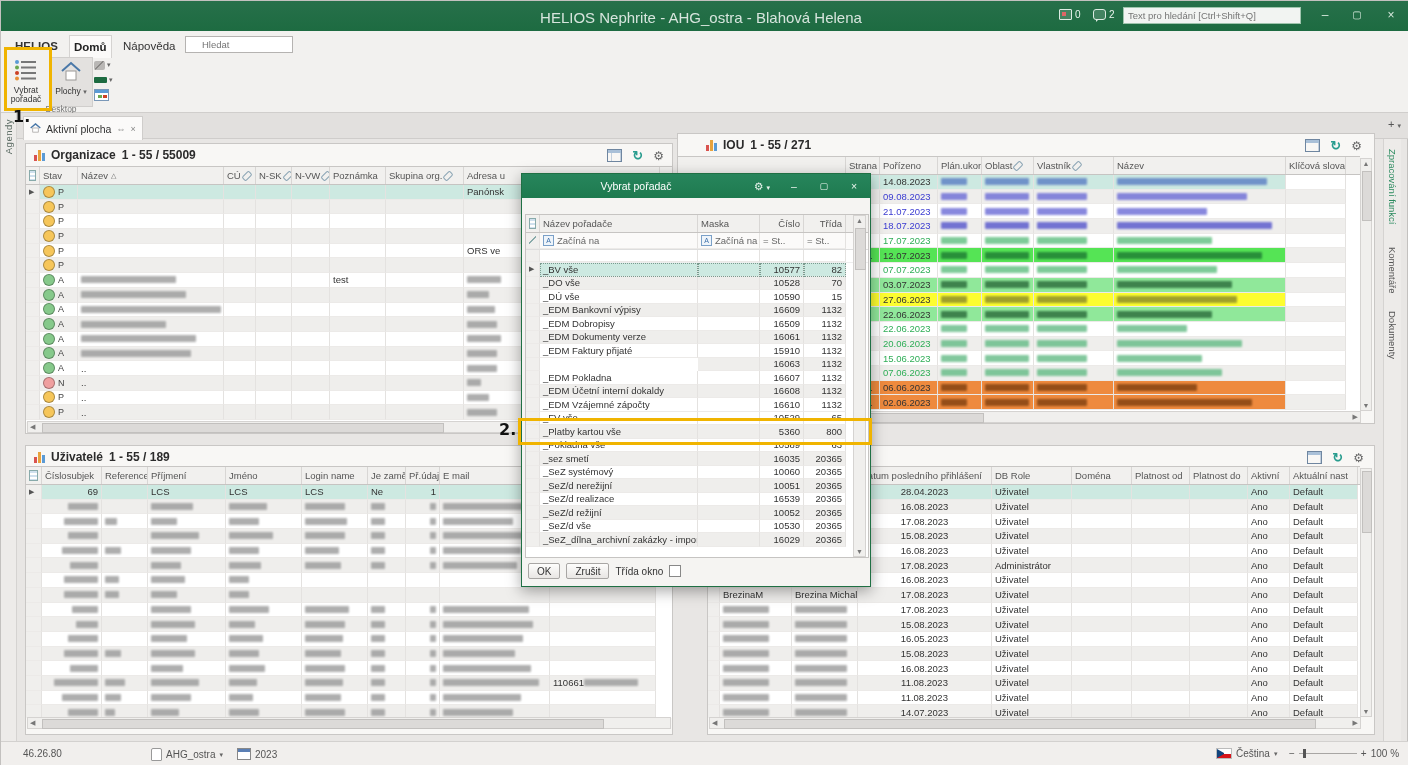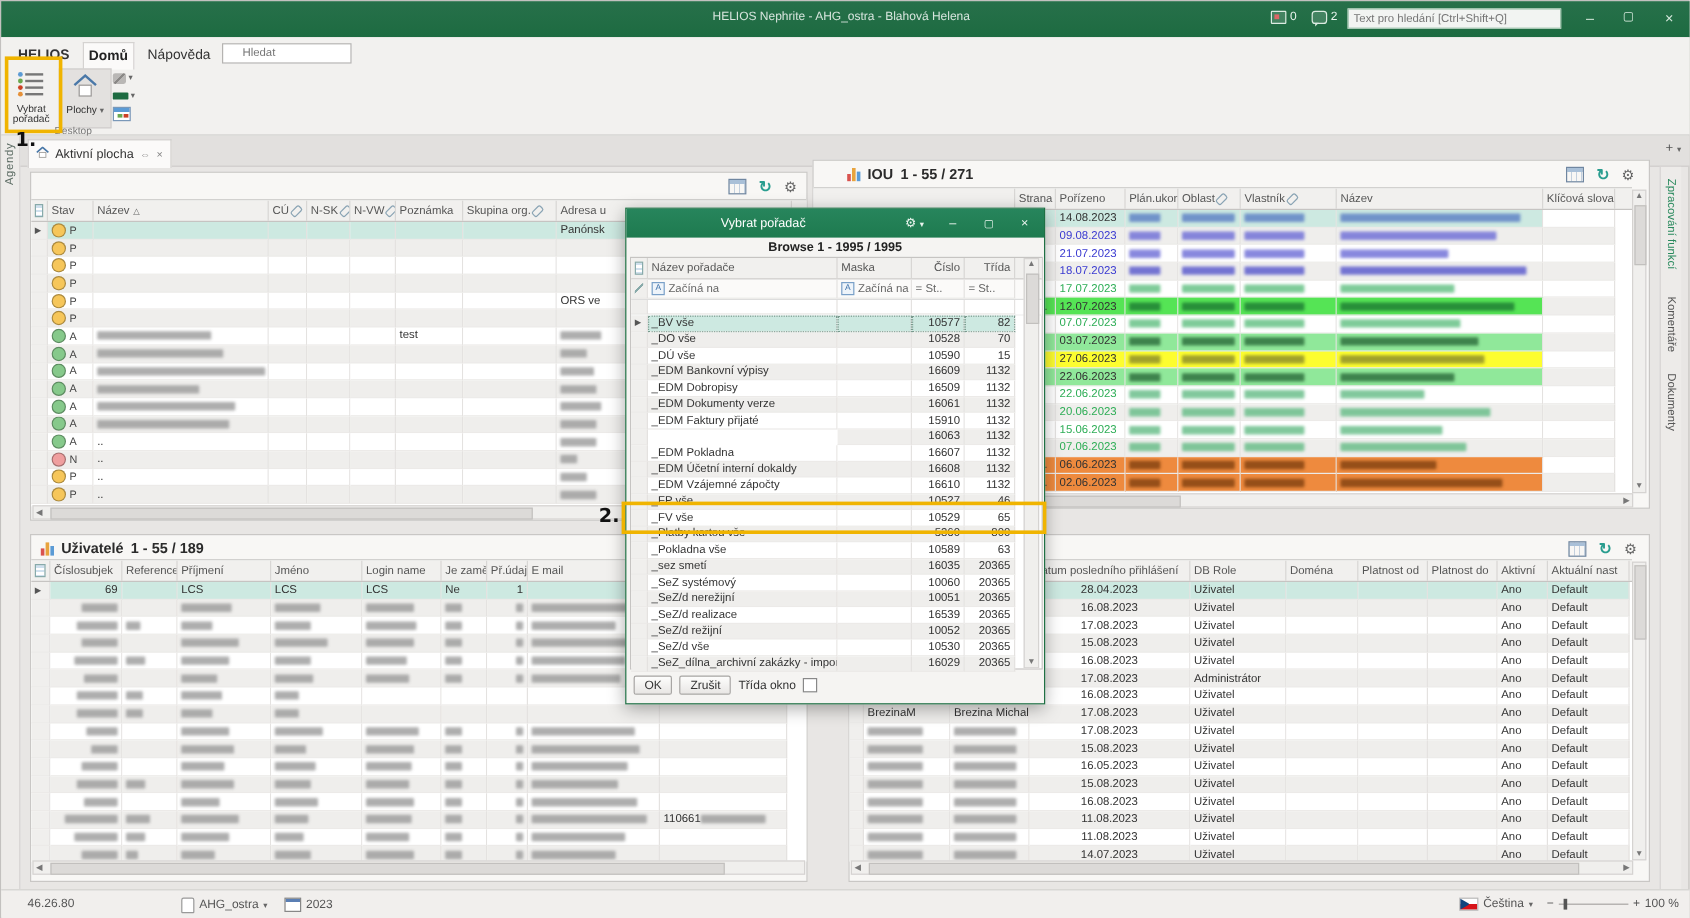--- a/index.html
+++ b/index.html
@@ -1,21 +1,21 @@
 <!DOCTYPE html>
 <html><head>
 <meta charset="utf-8">
 <style>
   html,body{margin:0;padding:0;background:#d9d7d5;}
   body{width:1408px;height:765px;overflow:hidden;font-family:"Liberation Sans",sans-serif;-webkit-font-smoothing:antialiased;}
   #stage{position:relative;width:1408px;height:765px;background:#e8e6e4;border:1px solid #c3c1bf;box-sizing:border-box;}
   .abs{position:absolute;}
   
   #titlebar{left:0;top:0;width:1408px;height:30px;background:linear-gradient(#27704a,#1d6b41);}
-  #titlebar .title{position:absolute;left:500px;top:8px;width:400px;text-align:center;font-size:10px;color:rgba(255,255,255,.82);}
+  #titlebar .title{position:absolute;left:500px;top:8px;width:400px;text-align:center;font-size:15px;color:rgba(255,255,255,.82);}
   .tb-badge{position:absolute;top:8px;color:#eaf4ee;font-size:10px;display:flex;align-items:center;gap:3px;}
   .bicon{display:inline-block;width:11px;height:9px;border:1px solid #dcebe2;border-radius:1px;position:relative;background:rgba(255,255,255,.15);}
   .bicon.flagy::after{content:"";position:absolute;left:2px;top:2px;width:4px;height:4px;background:#d66;}
   .bicon.bubble{border-radius:3px;}
   .bicon.bubble::after{content:"";position:absolute;left:2px;bottom:-3px;border-left:3px solid #dcebe2;border-bottom:3px solid transparent;}
   #tb-search{position:absolute;left:1122px;top:6px;width:178px;height:17px;background:#f2f4f2;border:1px solid #9fc4ad;font-size:9.5px;color:#3a3a3a;padding:0 4px;box-sizing:border-box;line-height:15px;}
   .wbtn{position:absolute;top:4px;width:28px;height:21px;color:#d7e9dd;font-size:12px;text-align:center;line-height:20px;}
   
   #ribbon{left:0;top:30px;width:1408px;height:82px;background:#f2f1ef;border-bottom:1px solid #d0cecc;box-sizing:border-box;}
   .rtab{position:absolute;top:4px;height:22px;line-height:22px;font-size:11.5px;color:#333;padding:0 4px;}
@@ -178,20 +178,29 @@
     <div style="position:absolute;right:8px;top:5px;font-size:11px;color:#555">+ <span class="chevron">▾</span></div>
   </div>
 
   <div class="abs" id="rightstrip">
     <div class="rvtab" style="top:10px;color:#2a8a5e">Zpracování funkcí</div>
     <div class="rvtab" style="top:108px">Komentáře</div>
     <div class="rvtab" style="top:172px">Dokumenty</div>
   </div>
 
   <div class="panel" id="p-org" style="left:24px;top:142px;width:648px;height:291px">
+    <div class="ptitle">
+      <span class="bars">
+          <i style="height:6px"></i>
+          <i style="height:11px"></i>
+          <i style="height:8px"></i>
+        </span>
+      <b>Organizace</b>
+      <b>1 - 55 / 55009</b>
+    </div>
     <div class="picons" style="right:8px">
       <span class="tblico"></span>
       <span class="refresh">↻</span>
       <span class="gear">⚙</span>
     </div>
     <div class="grid" id="g-org" style="top:22px;width:646px;height:255px">
         <div class="gh" style="height:17px">
           <span class="gc" style="width:14px;">
             <span class="corner"></span>
           </span>
@@ -1513,21 +1522,20 @@
   </div>
 
   <div class="abs" id="dialog">
     <div id="dlg-title">
       <span class="t">Vybrat pořadač</span>
       <span class="ctrl" style="right:96px;width:24px">⚙ <span style="font-size:7px">▾</span></span>
       <span class="ctrl" style="right:64px;width:24px">–</span>
       <span class="ctrl" style="right:34px;width:24px;font-size:9px">▢</span>
       <span class="ctrl" style="right:4px;width:24px">×</span>
     </div>
-    <div id="dlg-browse">Browse 1 - 1995 / 1995</div>
     <div id="dlg-grid">
         <div class="gh" style="height:17px">
           <span class="gc" style="width:14px;">
             <span class="corner"></span>
           </span>
           <span class="gc" style="width:158px;">Název pořadače</span>
           <span class="gc" style="width:62px;">Maska</span>
           <span class="gc" style="width:44px;justify-content:flex-end;">Číslo</span>
           <span class="gc" style="width:42px;justify-content:flex-end;">Třída</span>
         </div>
@@ -1616,27 +1624,20 @@
           <span class="gc" style="width:62px;background:#efeeec;"></span>
           <span class="gc" style="width:44px;background:#efeeec;justify-content:flex-end;">16608</span>
           <span class="gc" style="width:42px;background:#efeeec;justify-content:flex-end;">1132</span>
         </div>
         <div class="gr" style="height:13.5px">
           <span class="gc" style="width:14px;background:#f0efed;font-size:7px;color:#555"></span>
           <span class="gc" style="width:158px;background:#ffffff;">_EDM Vzájemné zápočty</span>
           <span class="gc" style="width:62px;background:#ffffff;"></span>
           <span class="gc" style="width:44px;background:#ffffff;justify-content:flex-end;">16610</span>
           <span class="gc" style="width:42px;background:#ffffff;justify-content:flex-end;">1132</span>
-        </div>
-        <div class="gr" style="height:13.5px">
-          <span class="gc" style="width:14px;background:#f0efed;font-size:7px;color:#555"></span>
-          <span class="gc" style="width:158px;background:#efeeec;">_FP vše</span>
-          <span class="gc" style="width:62px;background:#efeeec;"></span>
-          <span class="gc" style="width:44px;background:#efeeec;justify-content:flex-end;">10527</span>
-          <span class="gc" style="width:42px;background:#efeeec;justify-content:flex-end;">46</span>
         </div>
         <div class="gr" style="height:13.5px">
           <span class="gc" style="width:14px;background:#f0efed;font-size:7px;color:#555"></span>
           <span class="gc" style="width:158px;background:#ffffff;">_FV vše</span>
           <span class="gc" style="width:62px;background:#ffffff;"></span>
           <span class="gc" style="width:44px;background:#ffffff;justify-content:flex-end;">10529</span>
           <span class="gc" style="width:42px;background:#ffffff;justify-content:flex-end;">65</span>
         </div>
         <div class="gr" style="height:13.5px">
           <span class="gc" style="width:14px;background:#f0efed;font-size:7px;color:#555"></span>

